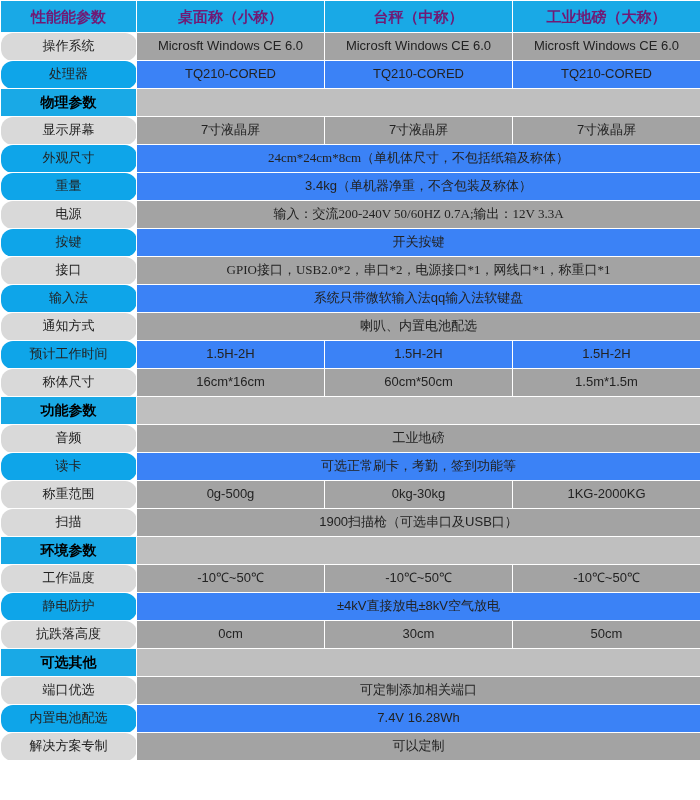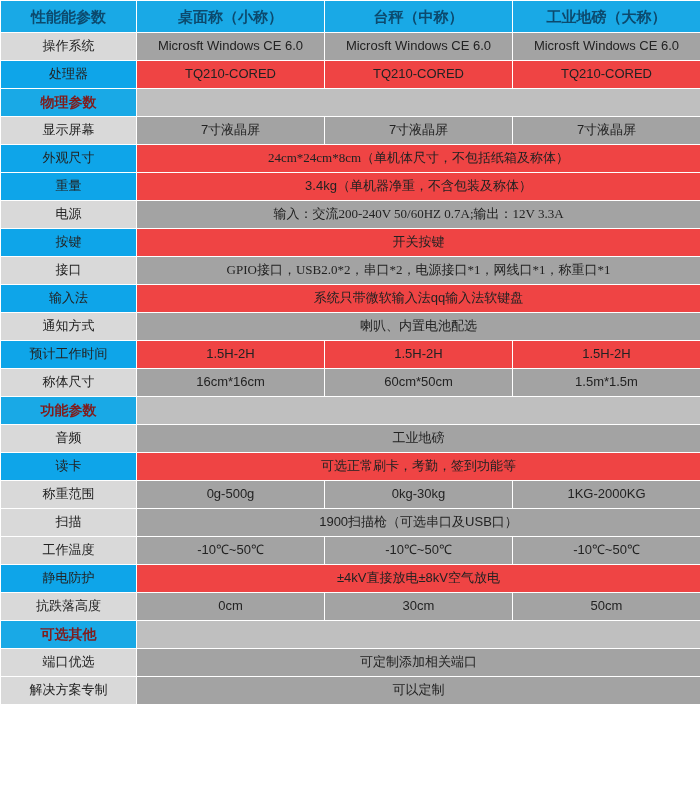--- a/index.html
+++ b/index.html
@@ -29,52 +29,53 @@
     height: 28px;
     box-sizing: border-box;
   }
   
   col.c-label { width: 136px; }
   col.c-v { width: 188px; }
 
   
   tr.header td {
     background: #19a9e6;
-    color: #0c4a6e;
+    color: #701a75;
     font-weight: bold;
     font-size: 15px;
     height: 32px;
   }
   
   tr.section td {
     background: #19a9e6;
-    color: #7f1d1d;
+    color: #000000;
     font-weight: bold;
     font-size: 14px;
     height: 28px;
     text-align: center;
   }
   tr.section td.band {
     background: #bfbfbf;
   }
   
   td.label {
     background: #d9d9d9;
     font-size: 13px;
     color: #222;
+    border-radius: 12px;
   }
   td.label.alt {
     background: #0ea5e9;
   }
   
   td.val {
     background: #a3a3a3;
   }
   td.val.alt {
-    background: #ef4444;
+    background: #3b82f6;
   }
   td.small {
     font-size: 12px;
     font-family: Liberation Serif, serif;
   }
 </style>
 </head>
 <body>
 
 <table class="spec">
@@ -168,20 +169,24 @@
       <tr class="data-row">
         <td class="label">称重范围</td>
         <td class="val">0g-500g</td>
         <td class="val">0kg-30kg</td>
         <td class="val">1KG-2000KG</td>
       </tr>
       <tr class="data-row">
         <td class="label">扫描</td>
         <td class="val" colspan="3">1900扫描枪（可选串口及USB口）</td>
       </tr>
+      <tr class="section">
+        <td>环境参数</td>
+        <td class="band" colspan="3"></td>
+      </tr>
       <tr class="data-row">
         <td class="label">工作温度</td>
         <td class="val">-10℃~50℃</td>
         <td class="val">-10℃~50℃</td>
         <td class="val">-10℃~50℃</td>
       </tr>
       <tr class="data-row">
         <td class="label alt">静电防护</td>
         <td class="val alt" colspan="3">±4kV直接放电±8kV空气放电</td>
       </tr>
@@ -193,17 +198,21 @@
       </tr>
       <tr class="section">
         <td>可选其他</td>
         <td class="band" colspan="3"></td>
       </tr>
       <tr class="data-row">
         <td class="label">端口优选</td>
         <td class="val" colspan="3">可定制添加相关端口</td>
       </tr>
       <tr class="data-row">
+        <td class="label alt">内置电池配选</td>
+        <td class="val alt" colspan="3">7.4V  16.28Wh</td>
+      </tr>
+      <tr class="data-row">
         <td class="label">解决方案专制</td>
         <td class="val" colspan="3">可以定制</td>
       </tr>
     </tbody>
 </table>
 
 </body></html>

